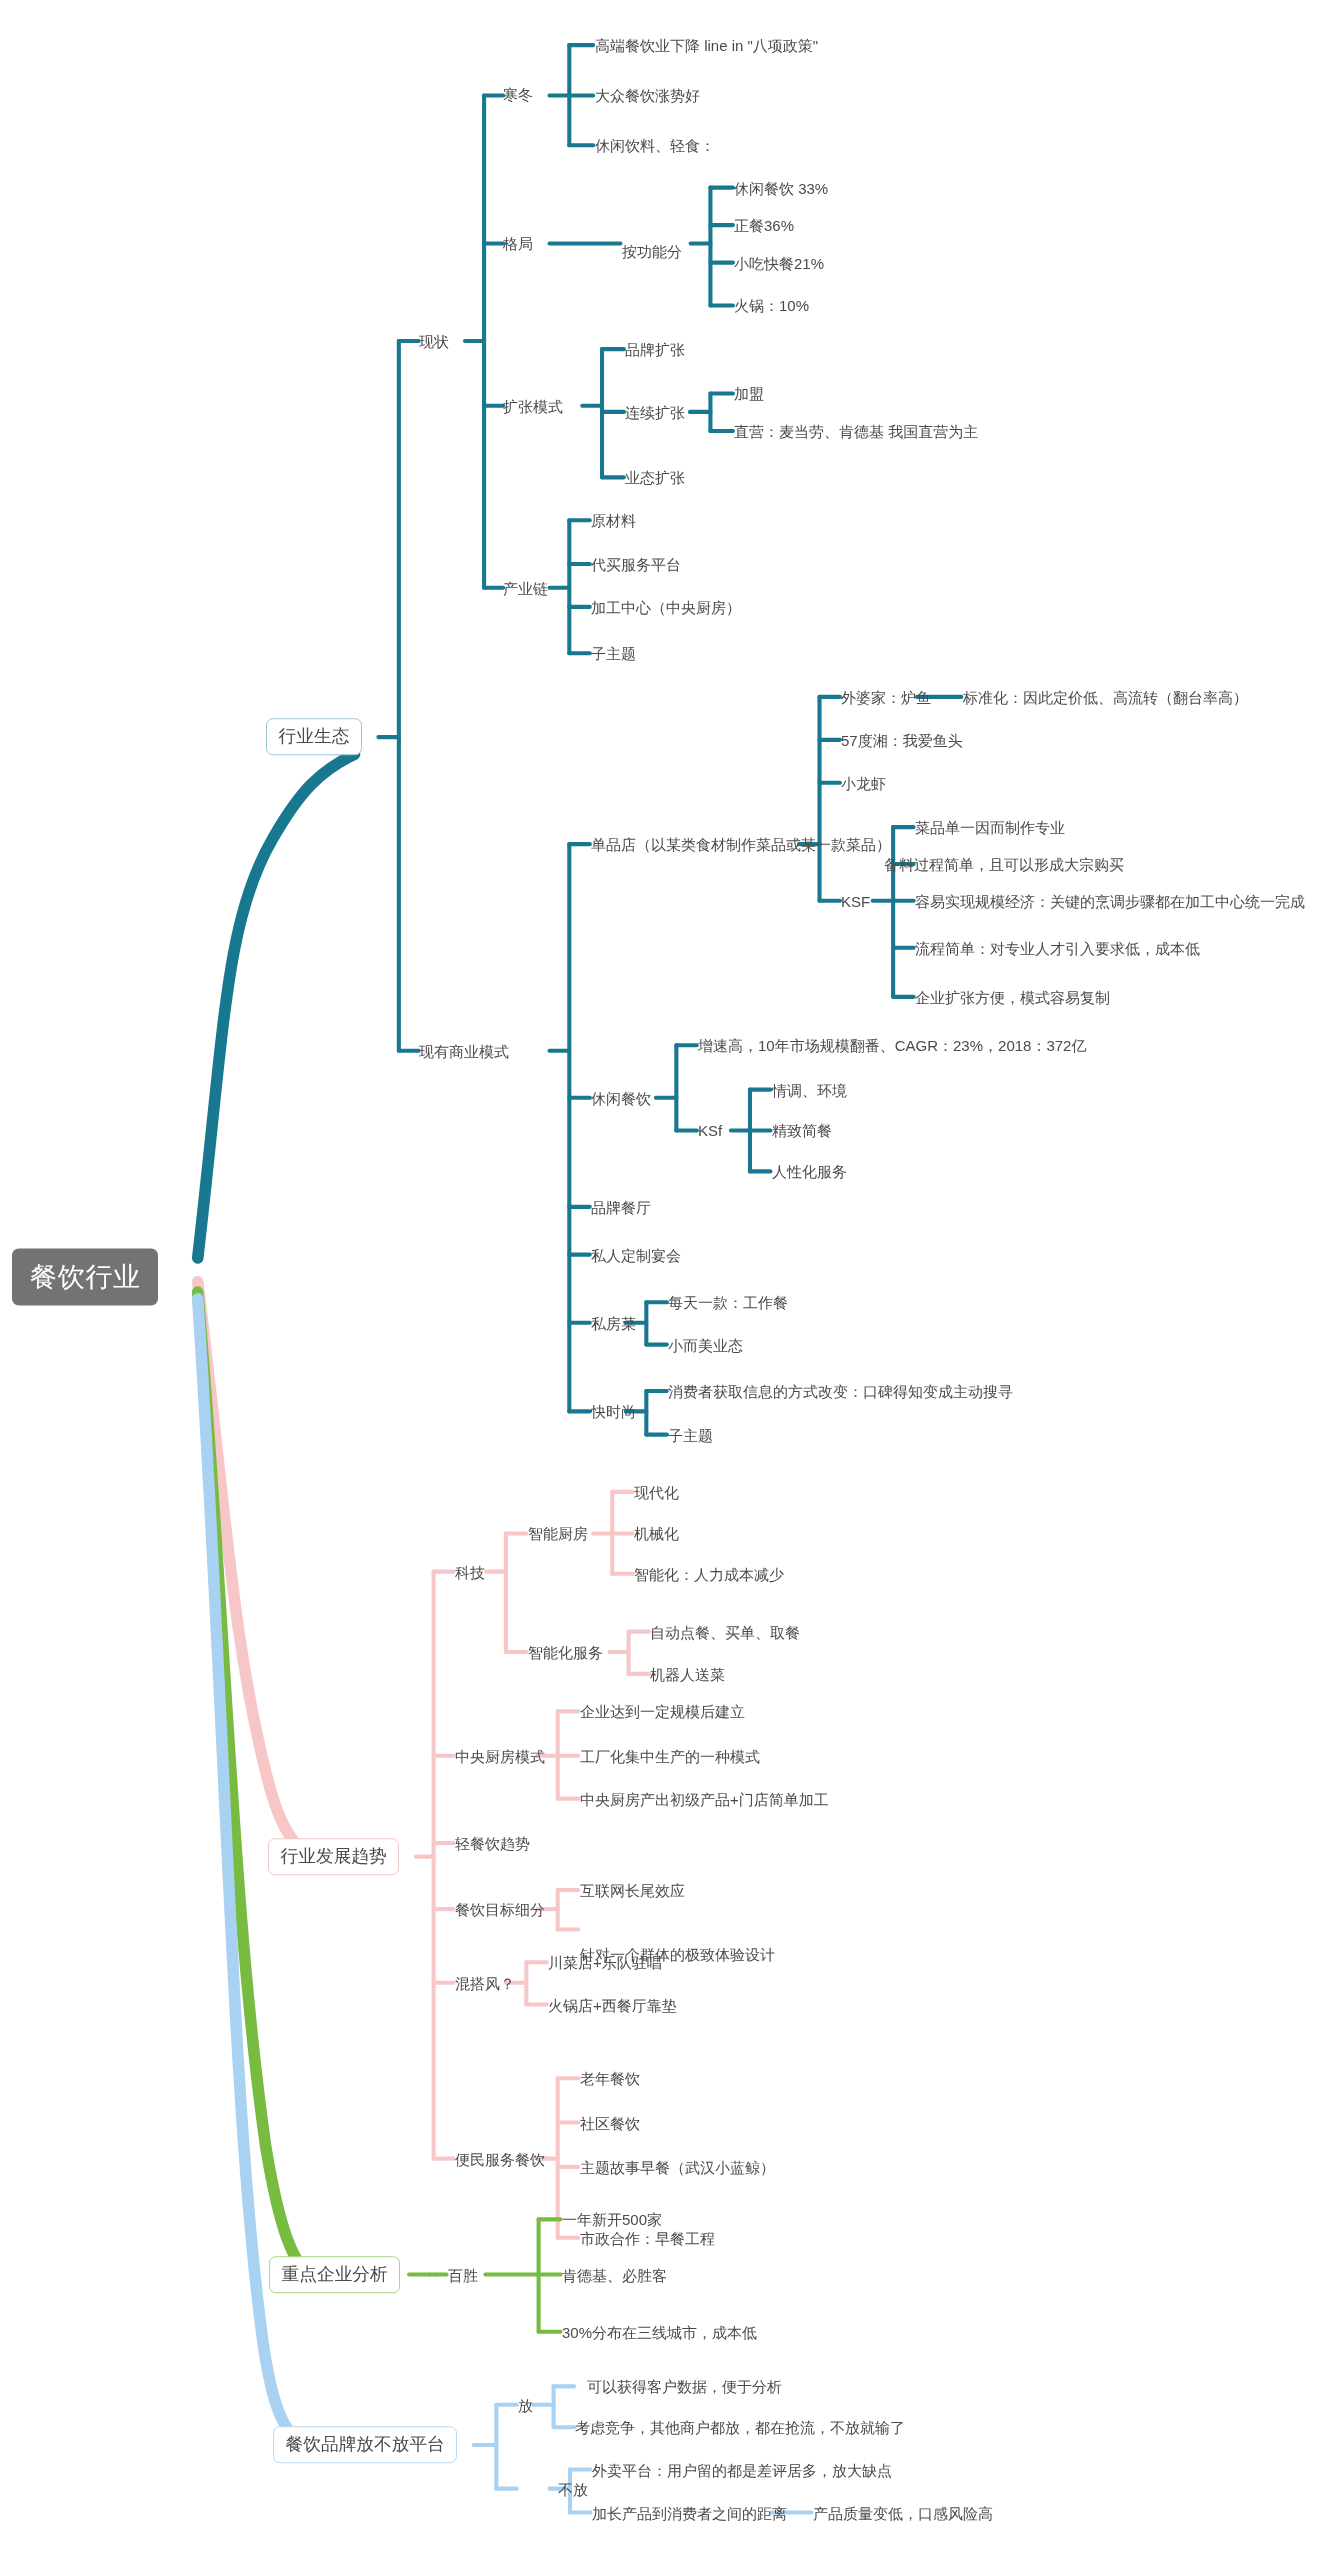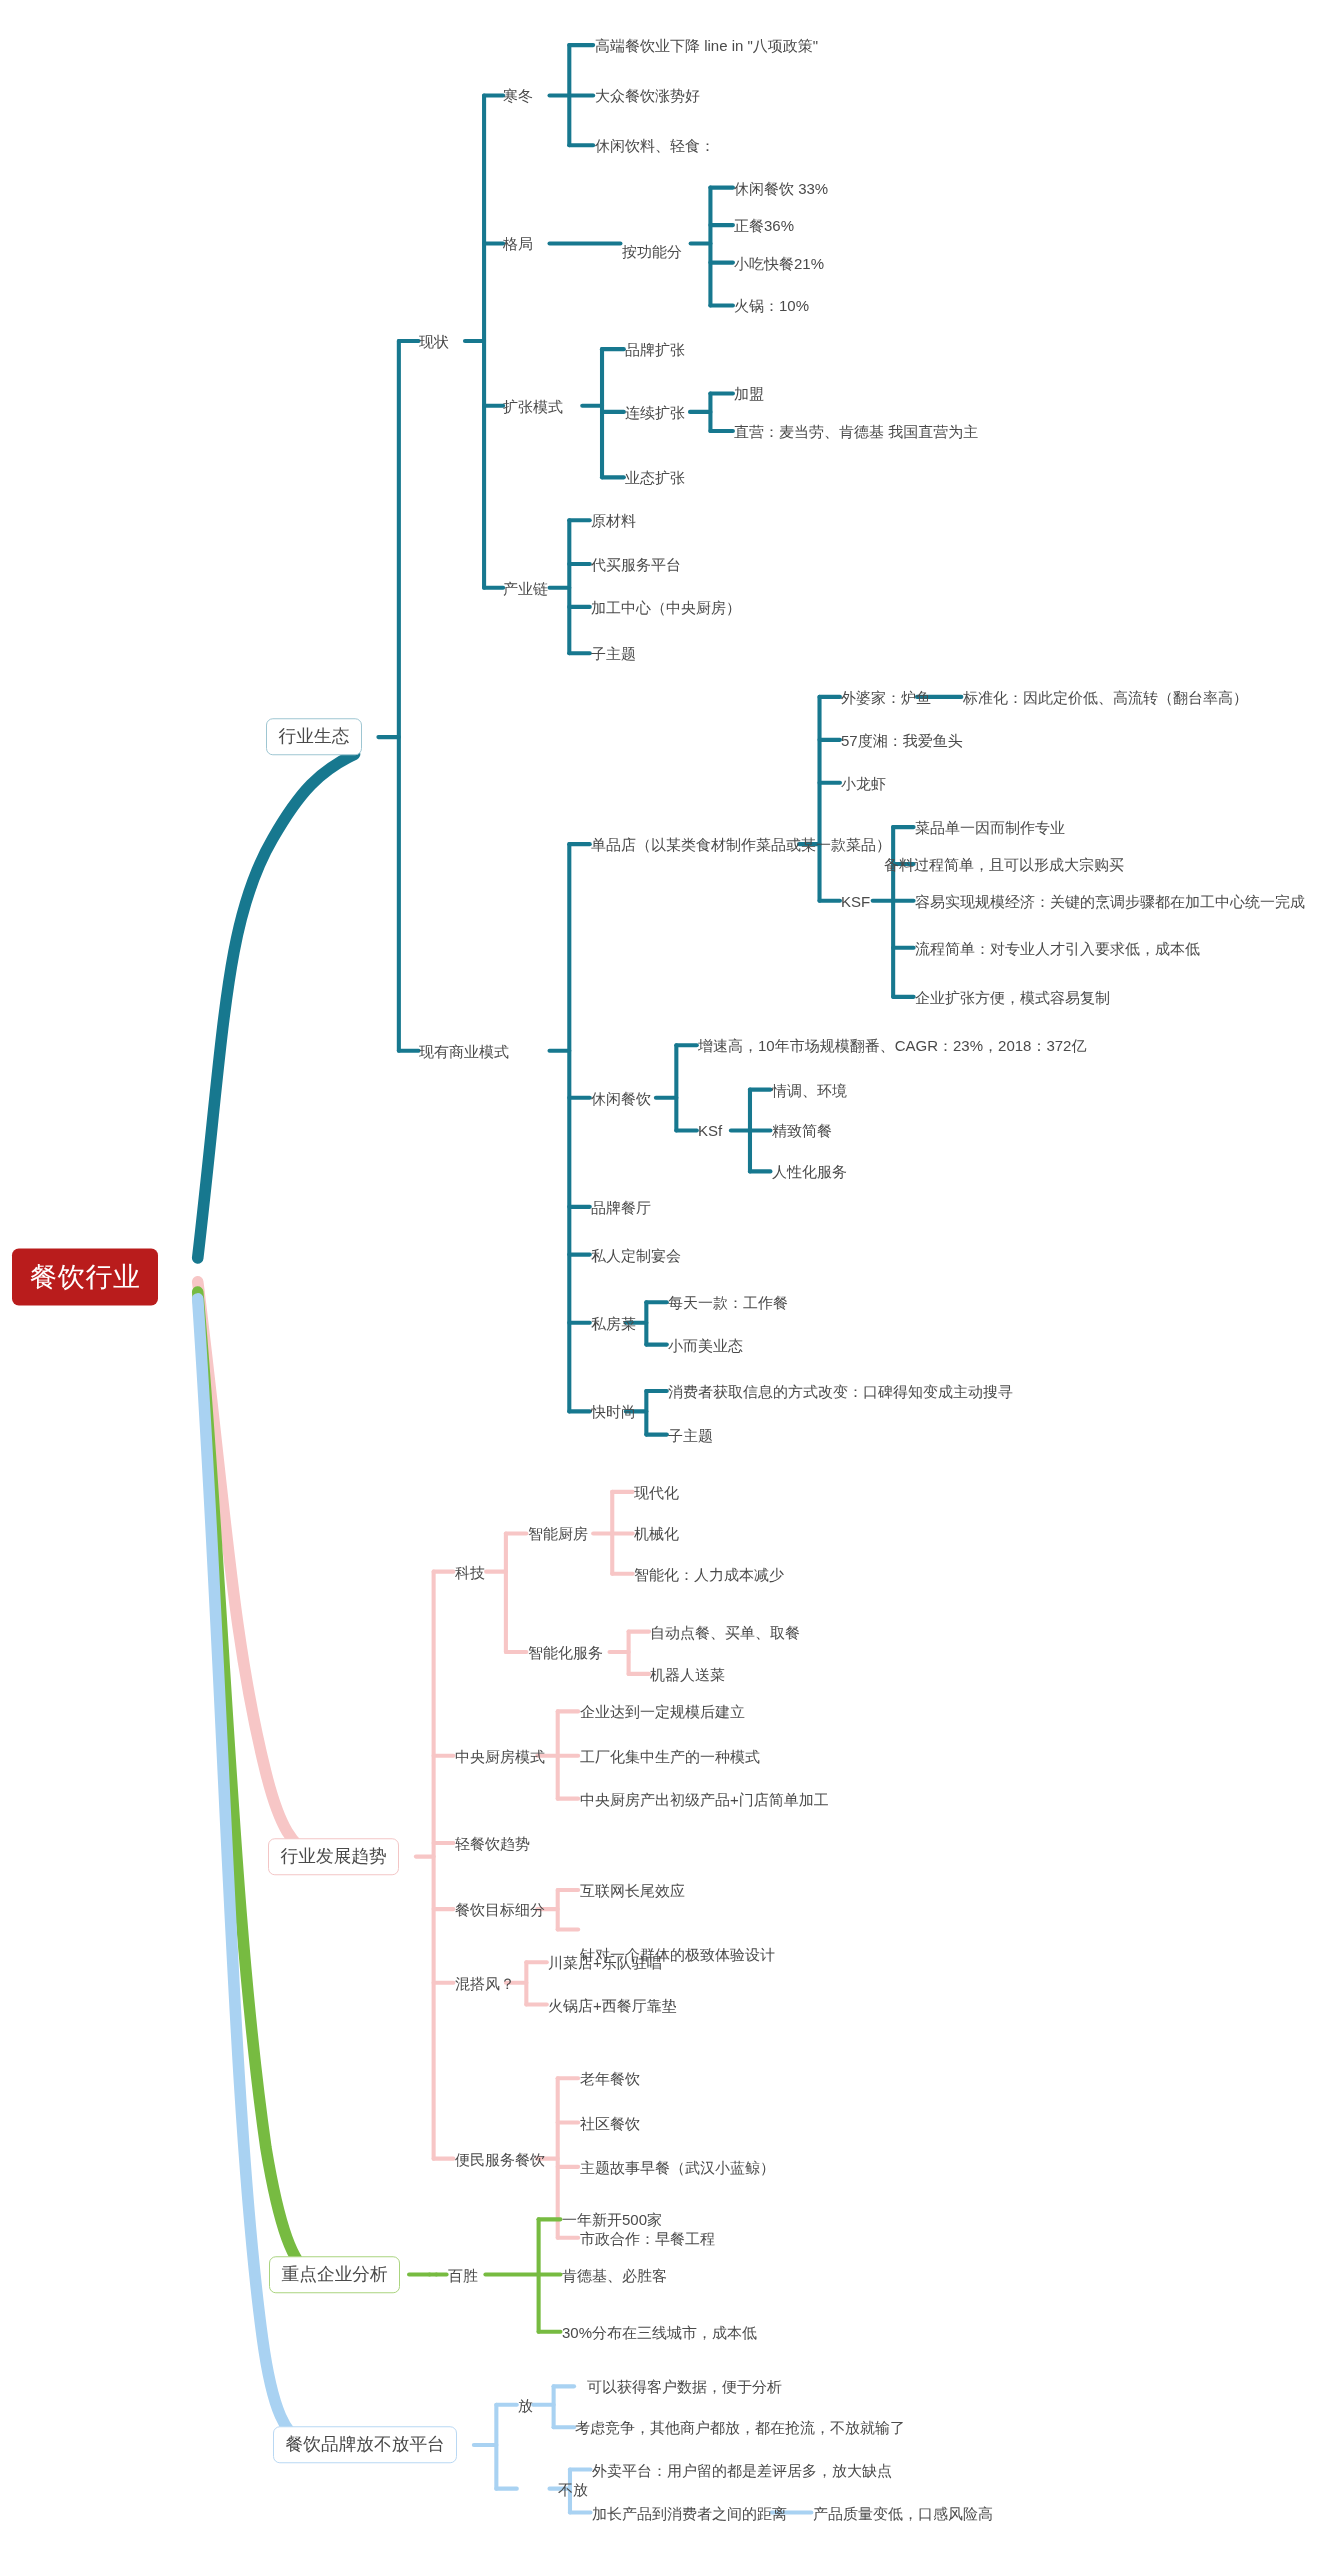--- a/index.html
+++ b/index.html
@@ -24,21 +24,21 @@
     pointer-events:none;
   }
   .node{
     position:absolute;
     white-space:nowrap;
     line-height:1;
     transform:translateY(-50%);
   }
   
   .root{
-    background:#b91c1c;
+    background:#737373;
     color:#ffffff;
     border-radius:6.8px;
     padding:15px 17.7px;
     font-size:27px;
     letter-spacing:0.7px;
     box-shadow:0 0 0 0 rgba(0,0,0,0);
   }
   
   .l1{
     border-radius:6.8px;
@@ -250,21 +250,21 @@
       <path d="M 1132 3685 L 1190 3685"></path>
     </g>
   </svg>
 
   <div class="node root" style="left:12.3px; top:1277px;">餐饮行业</div>
 
   <div class="node l1 teal" style="left:266px; top:737px;">行业生态</div>
 
   <div class="node t" style="left:419px; top:341px;">现状</div>
 
-  <div class="node t" style="left:503px; top:95px;">寒冬</div>
+  <div class="node t" style="left:503px; top:95px;font-family:Liberation Serif, serif;">寒冬</div>
   <div class="node t" style="left:595px; top:45px;">高端餐饮业下降 line in "八项政策"</div>
   <div class="node t" style="left:595px; top:95px;">大众餐饮涨势好</div>
   <div class="node t" style="left:595px; top:145px;">休闲饮料、轻食：</div>
 
   <div class="node t" style="left:503px; top:243px;">格局</div>
   <div class="node t" style="left:622px; top:243px;margin-top:8px;">按功能分</div>
   <div class="node t" style="left:734px; top:188px;">休闲餐饮 33%</div>
   <div class="node t" style="left:734px; top:225px;">正餐36%</div>
   <div class="node t" style="left:734px; top:263px;">小吃快餐21%</div>
   <div class="node t" style="left:734px; top:305px;">火锅：10%</div>

